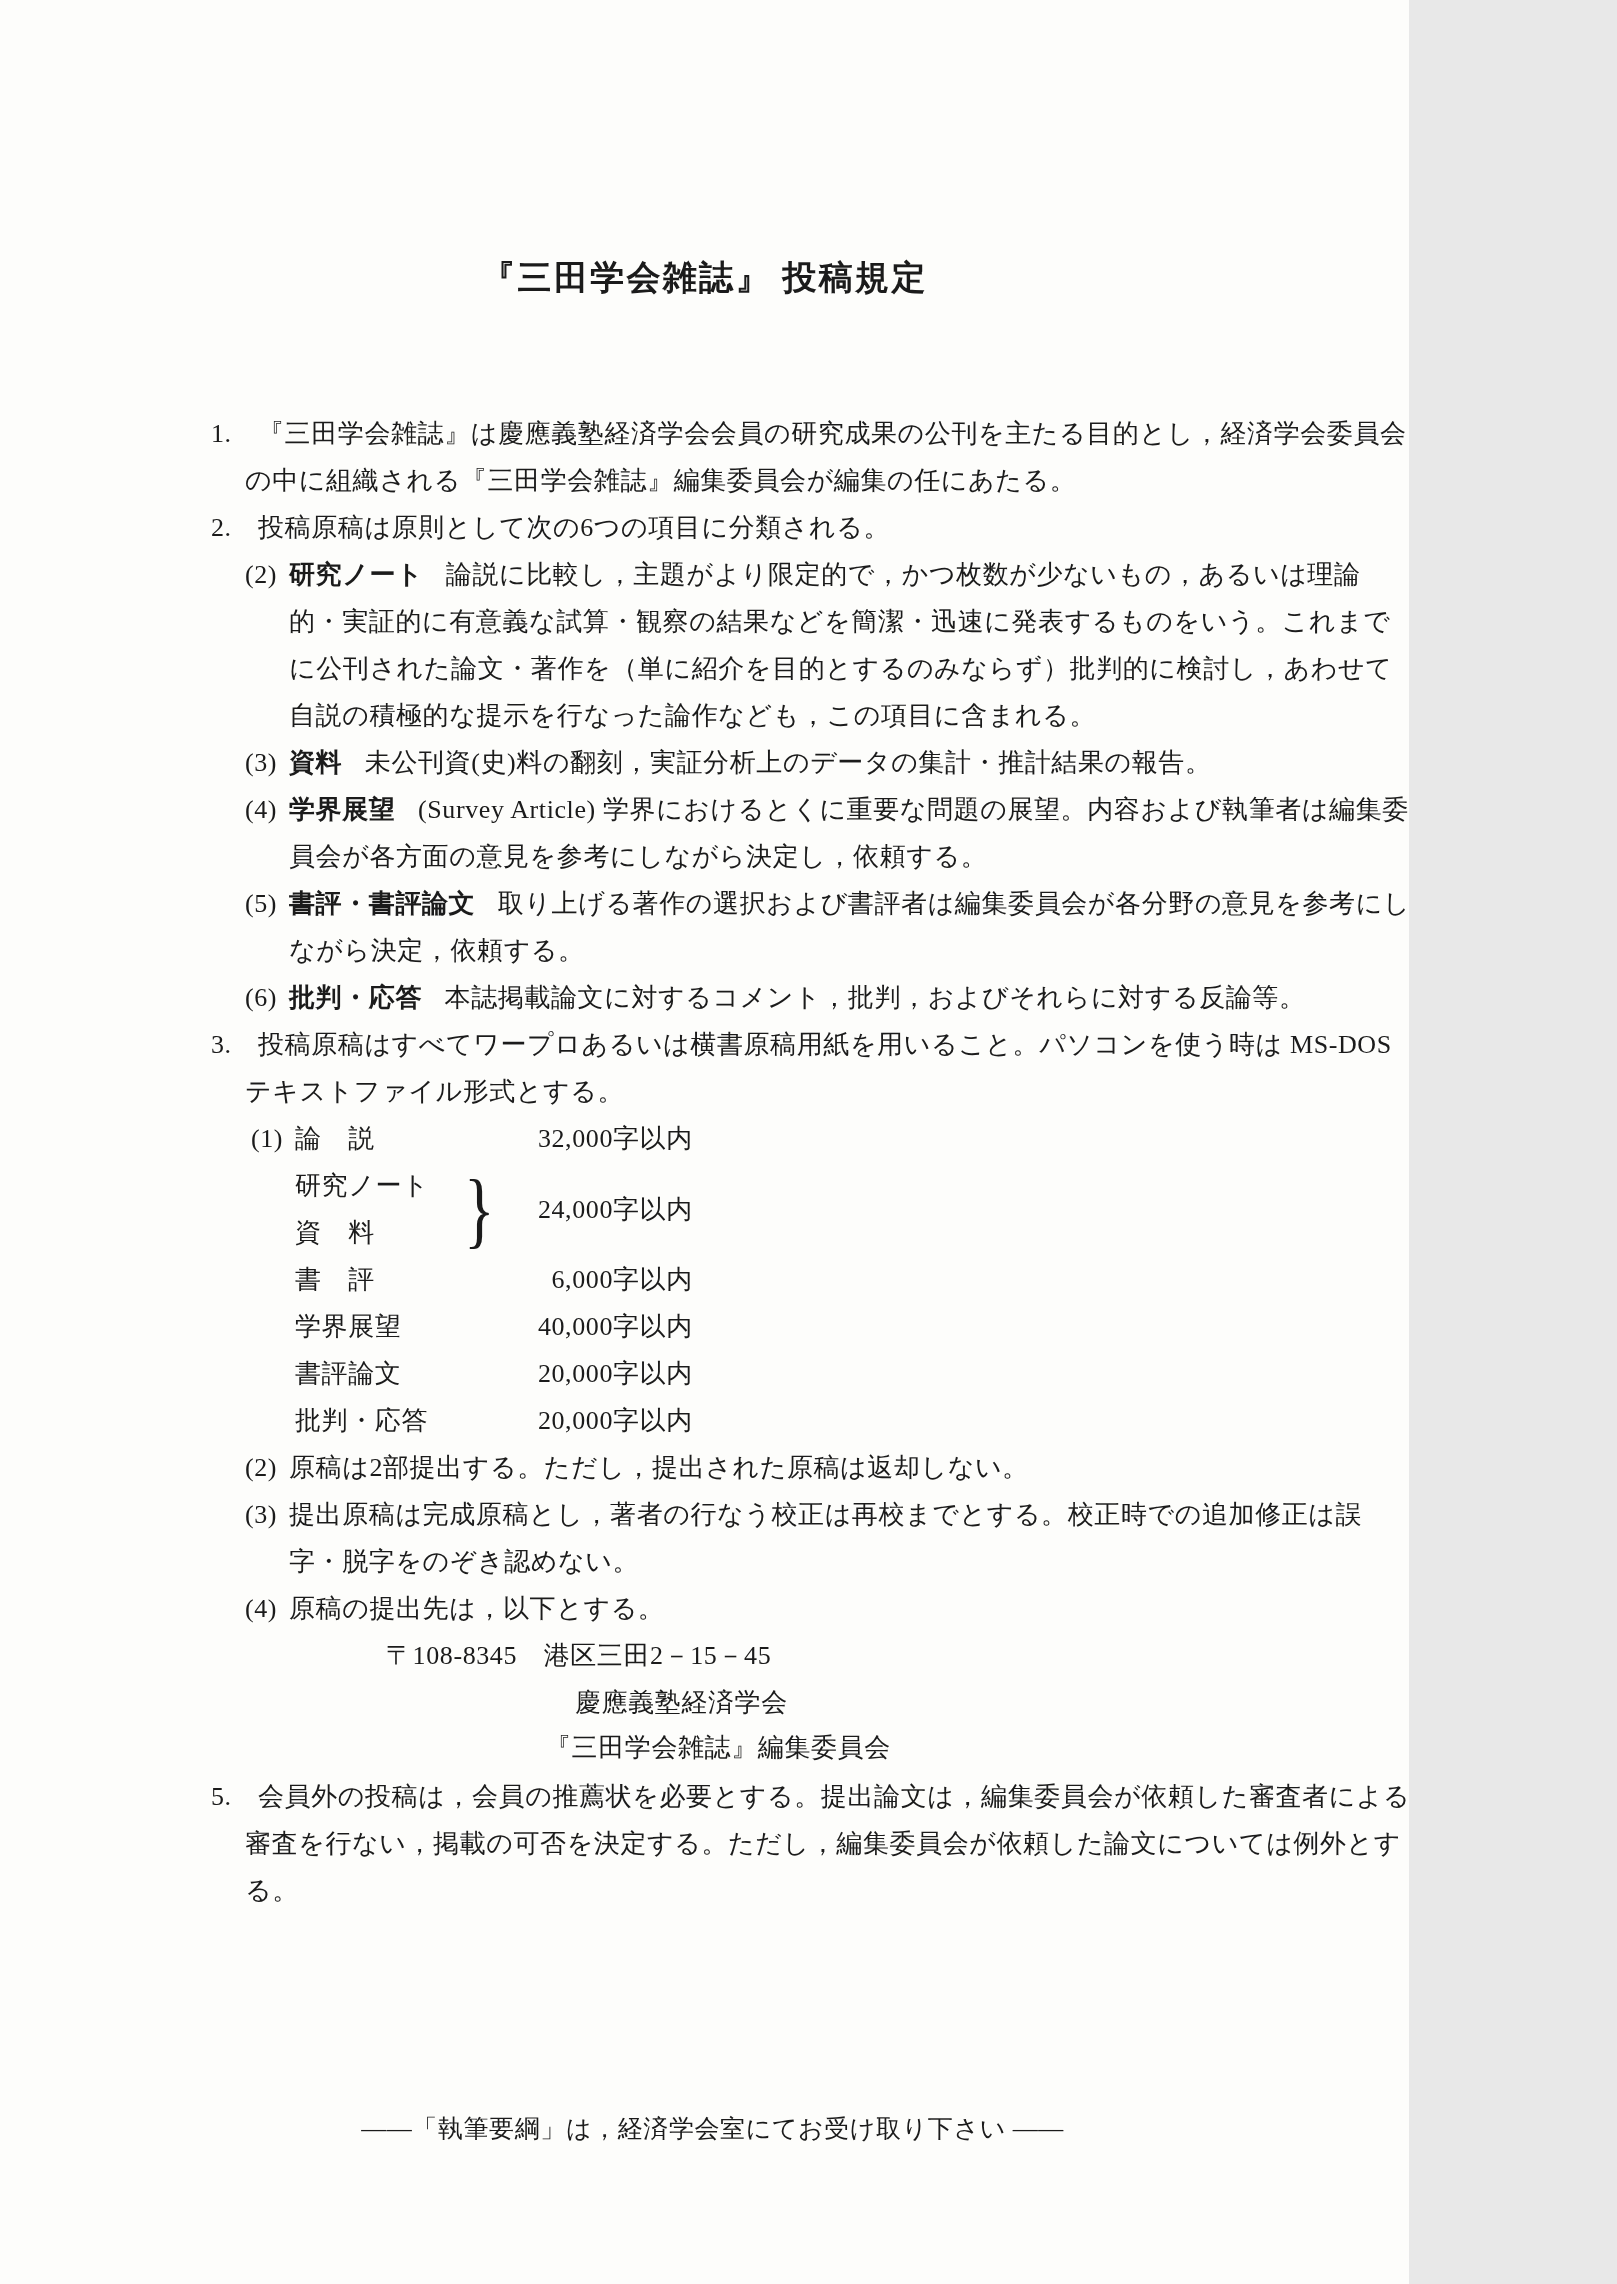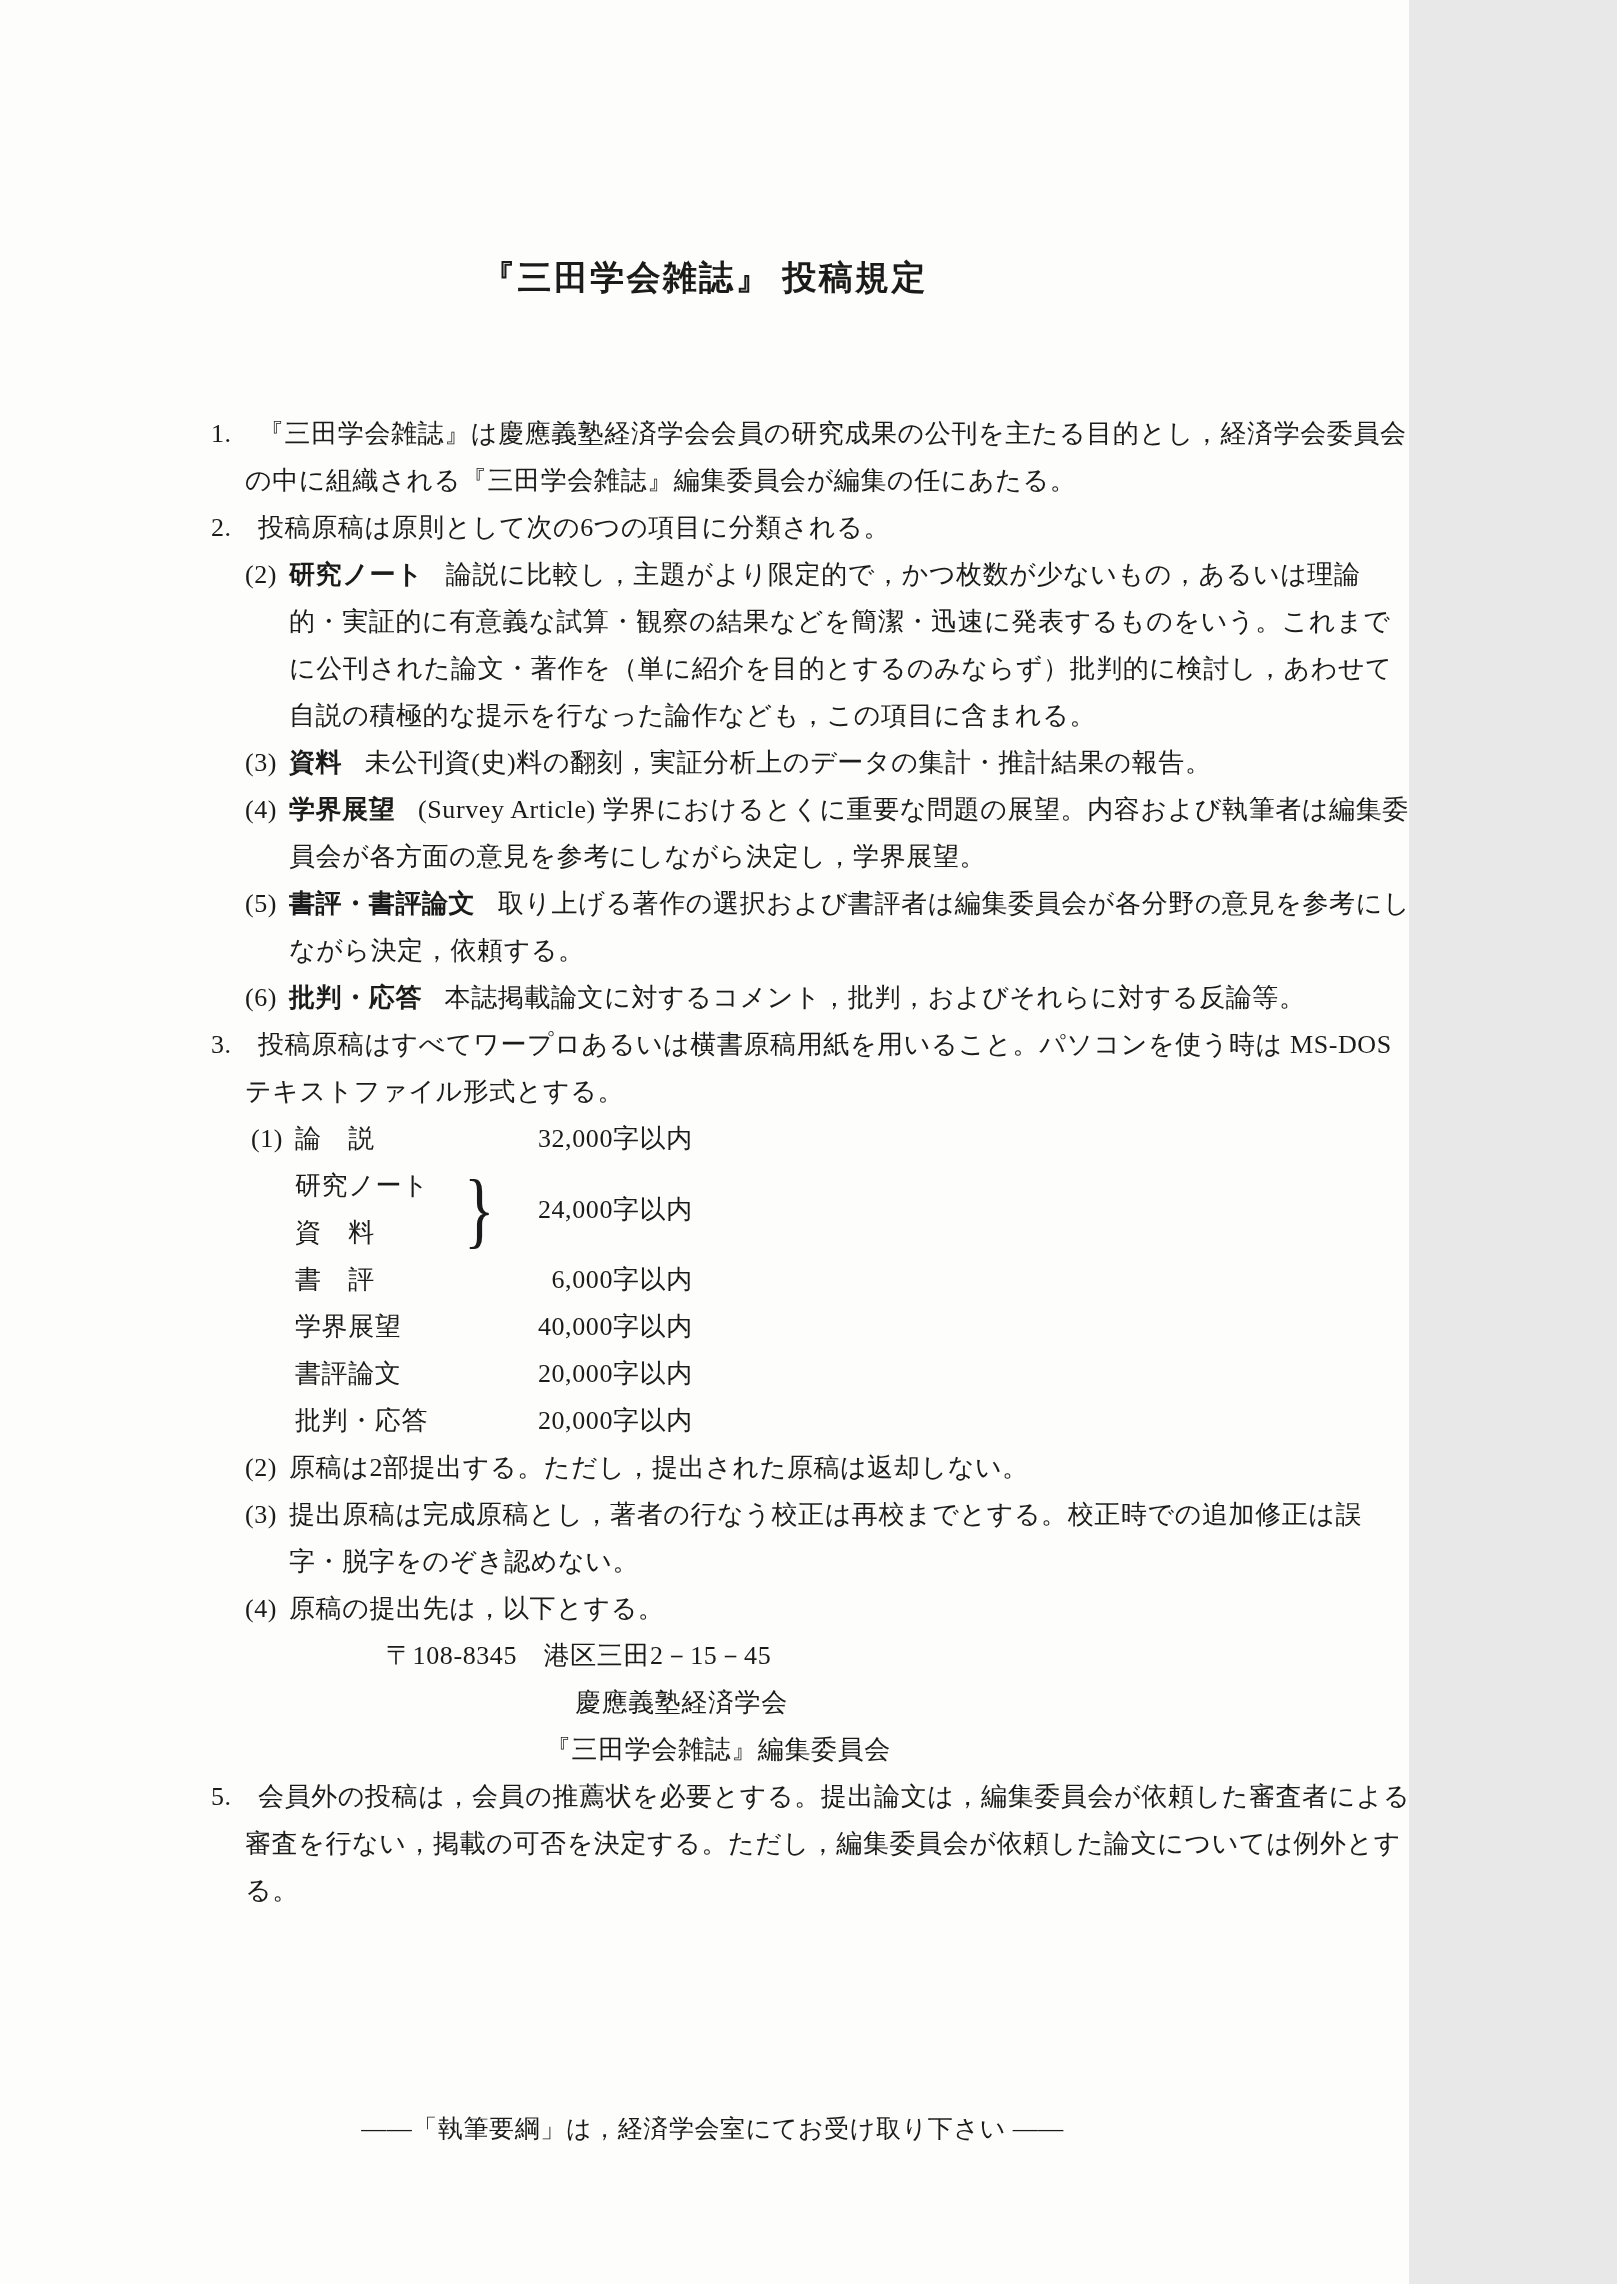--- a/index.html
+++ b/index.html
@@ -93,21 +93,21 @@
     width: 59px;
     font-size: 85px;
     line-height: 1;
     font-weight: normal;
     transform: scaleX(0.75);
     transform-origin: left center;
   }
   
   .addr1 { margin-left: 175px; }
   .addr2 { margin-left: 364px; }
-  .addr3 { margin-left: 334px; }
+  .addr3 { margin-left: 334px; font-family: Liberation Mono, monospace; }
   .footer {
     position: absolute;
     top: 2112px;
     left: 8px;
     width: 100%;
     text-align: center;
     font-size: 25px;
     letter-spacing: 0.6px;
   }
 </style>
@@ -122,21 +122,21 @@
 
     <p class="l1"><span class="marker">1.</span><span>『三田学会雑誌』は慶應義塾経済学会会員の研究成果の公刊を主たる目的とし，経済学会委員会の中に組織される『三田学会雑誌』編集委員会が編集の任にあたる。</span></p>
 
     <p class="l1"><span class="marker">2.</span><span>投稿原稿は原則として次の6つの項目に分類される。</span></p>
 
 
     <p class="l2"><span class="marker">(2)</span><span class="label">研究ノート</span><span>論説に比較し，主題がより限定的で，かつ枚数が少ないもの，あるいは理論的・実証的に有意義な試算・観察の結果などを簡潔・迅速に発表するものをいう。これまでに公刊された論文・著作を（単に紹介を目的とするのみならず）批判的に検討し，あわせて自説の積極的な提示を行なった論作なども，この項目に含まれる。</span></p>
 
     <p class="l2"><span class="marker">(3)</span><span class="label">資料</span><span>未公刊資(史)料の翻刻，実証分析上のデータの集計・推計結果の報告。</span></p>
 
-    <p class="l2"><span class="marker">(4)</span><span class="label">学界展望</span><span>(Survey Article) 学界におけるとくに重要な問題の展望。内容および執筆者は編集委員会が各方面の意見を参考にしながら決定し，学界展望。</span></p>
+    <p class="l2"><span class="marker">(4)</span><span class="label">学界展望</span><span>(Survey Article) 学界におけるとくに重要な問題の展望。内容および執筆者は編集委員会が各方面の意見を参考にしながら決定し，依頼する。</span></p>
 
     <p class="l2"><span class="marker">(5)</span><span class="label">書評・書評論文</span><span>取り上げる著作の選択および書評者は編集委員会が各分野の意見を参考にしながら決定，依頼する。</span></p>
 
     <p class="l2"><span class="marker">(6)</span><span class="label">批判・応答</span><span>本誌掲載論文に対するコメント，批判，およびそれらに対する反論等。</span></p>
 
     <p class="l1"><span class="marker">3.</span><span>投稿原稿はすべてワープロあるいは横書原稿用紙を用いること。パソコンを使う時は MS-DOS テキストファイル形式とする。</span></p>
 
 
     <div class="limits">
 

